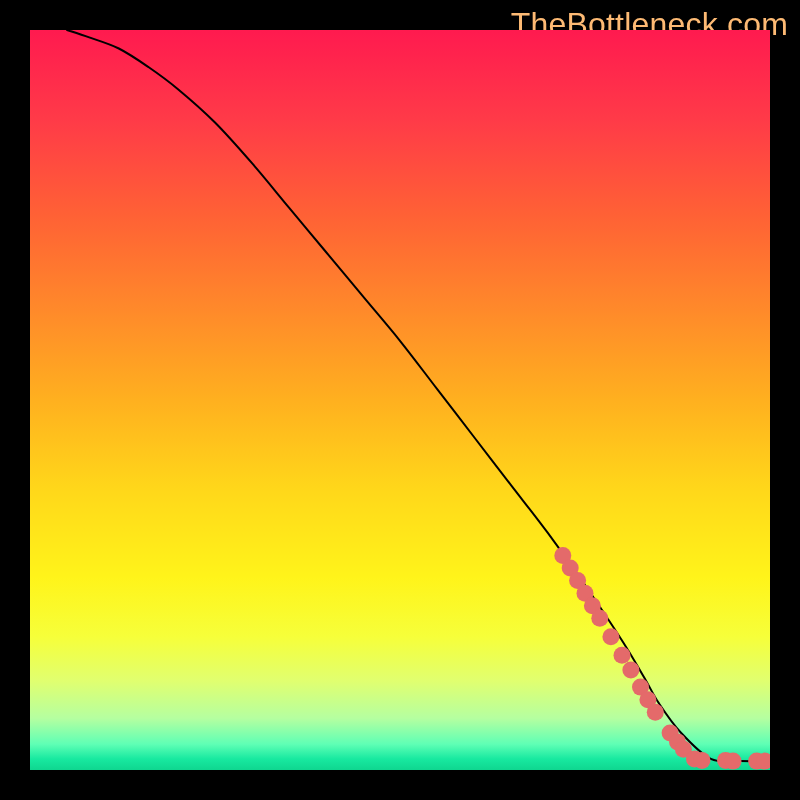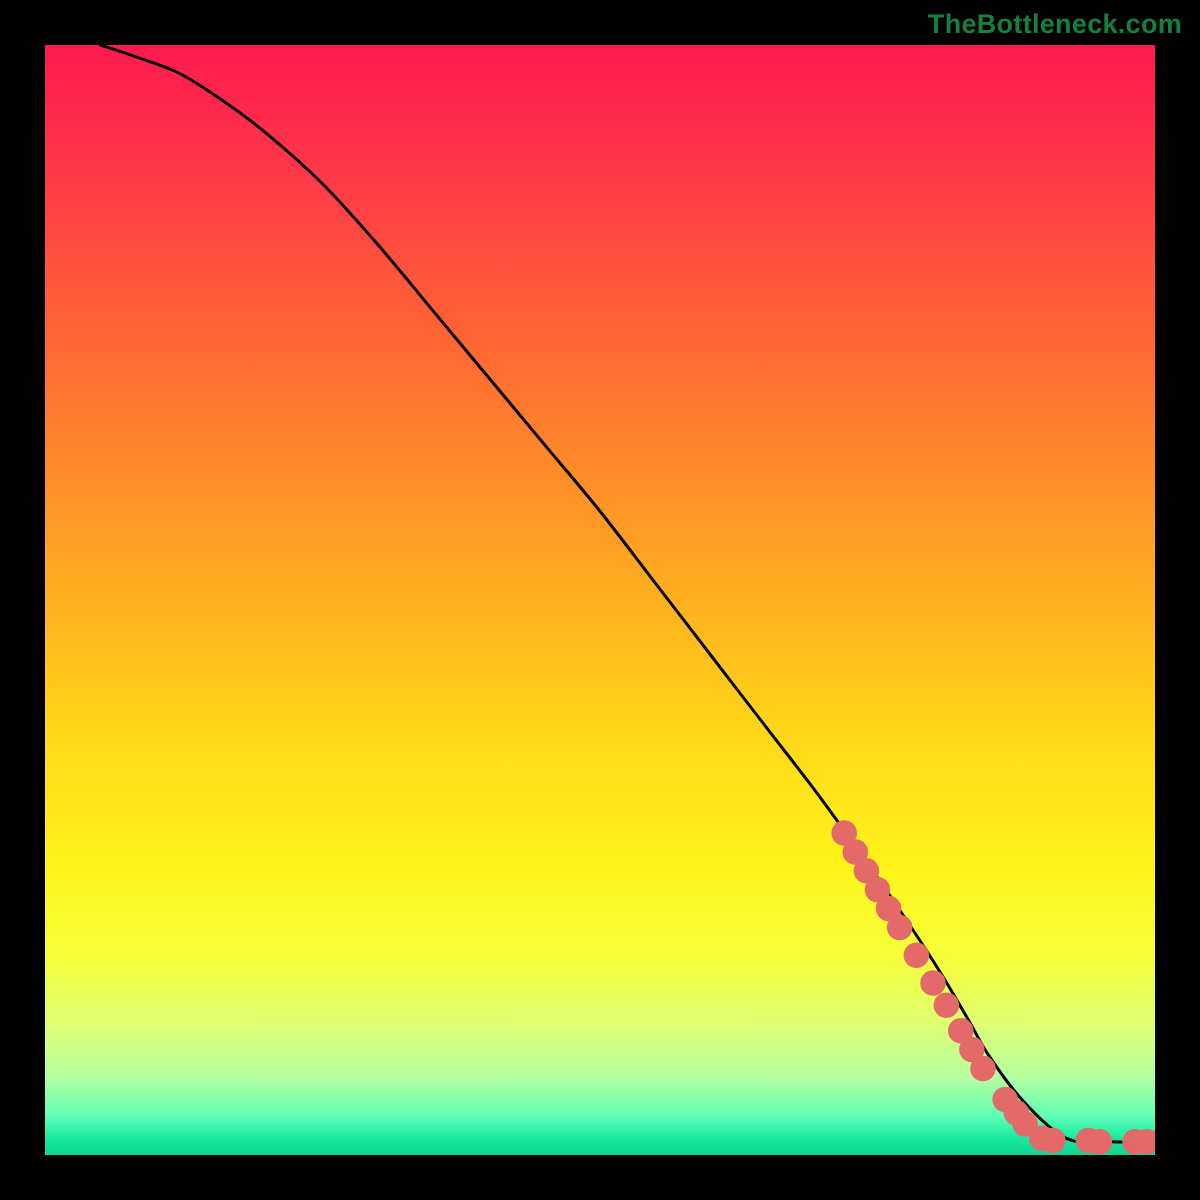--- a/index.html
+++ b/index.html
@@ -21,23 +21,23 @@
     position: absolute;
     left: 30px;
     top: 30px;
     width: 740px;
     height: 740px;
   }
   .watermark {
     position: absolute;
     top: 6px;
     right: 12px;
-    color: #15803d;
-    font-size: 18px;
-    font-weight: 700;
+    color: #fdba74;
+    font-size: 32px;
+    font-weight: 400;
     letter-spacing: 0.2px;
   }
   svg { display: block; }
 </style>
 </head>
 <body>
 
 <div class="stage">
   <div class="watermark">TheBottleneck.com</div>
 

